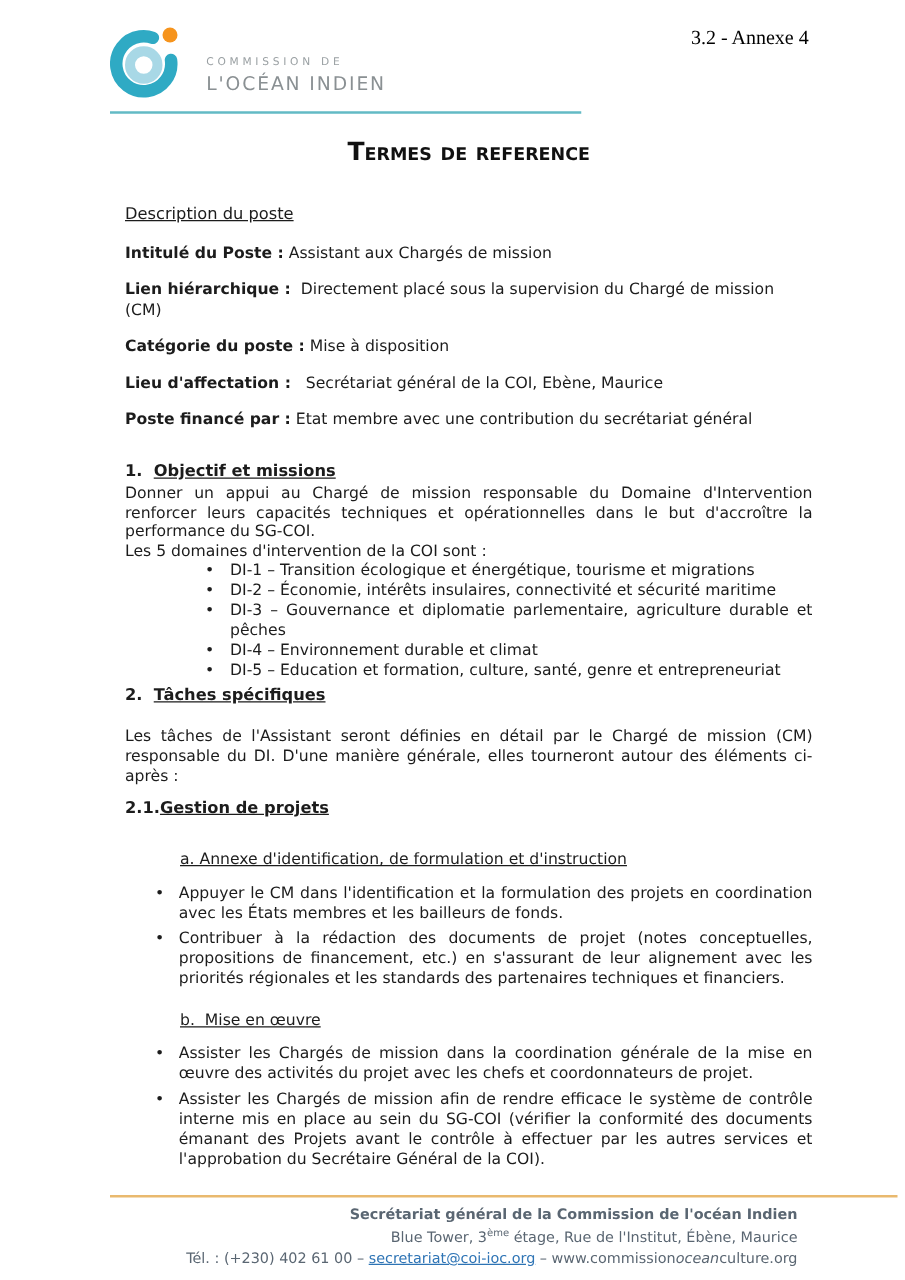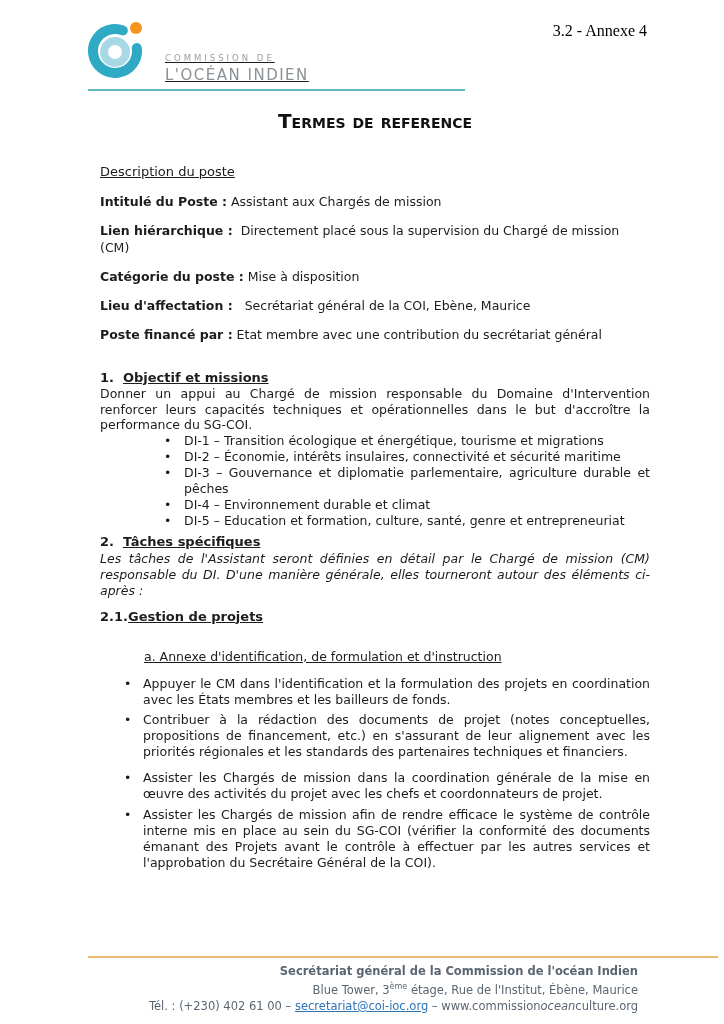--- a/index.html
+++ b/index.html
@@ -3,21 +3,21 @@
 <meta charset="utf-8">
 <style>
   html,body{margin:0;padding:0;}
   body{width:724px;height:1024px;background:#ffffff;overflow:hidden;
        font-family:"DejaVu Sans","Liberation Sans",sans-serif;color:#1c1c1c;}
   .page{position:relative;width:724px;height:1016px;background:#fff;}
 
   
   .annex{position:absolute;top:22px;right:77px;font-family:"Liberation Serif",serif;
          font-size:16px;color:#000;}
-  .logo{position:absolute;top:16px;left:88px;display:flex;align-items:flex-end;text-decoration:underline;}
+  .logo{position:absolute;top:16px;left:88px;display:flex;align-items:center;}
   .logo-text{margin-left:13px;margin-top:21px;}
   .logo-line1{font-size:8.5px;letter-spacing:3px;color:#9aa0a3;}
   .logo-line2{font-size:15px;letter-spacing:1.5px;color:#8a9093;margin-top:3px;}
   .header-rule{position:absolute;top:89px;left:88px;width:377px;height:2px;background:#63bac5;}
 
   
   .content{position:absolute;top:104px;left:100px;width:550px;}
   .doc-title{margin:5px 0 0 0;text-align:center;font-size:20px;font-weight:bold;
              font-variant:small-caps;color:#111;}
   .desc-heading{margin-top:31px;font-size:13px;font-weight:normal;text-decoration:underline;}
@@ -35,21 +35,21 @@
   .bullet-list{margin:0;}
   .bullet{display:flex;font-size:12.5px;line-height:16px;}
   .bullet .dot{flex:none;}
   .bullet .bullet-text{flex:1;text-align:justify;}
   .di-list{padding-left:64px;}
   .di-list .dot{width:20px;}
   .task-list{padding-left:24px;}
   .task-list .dot{width:19px;}
 
   .sec2-head{margin-top:4px;}
-  .s2-intro{margin-top:1px;line-height:16px;font-style:italic;}
+  .s2-intro{margin-top:16px;line-height:16px;}
   .sub-head{margin-top:9px;font-size:13px;font-weight:bold;line-height:17px;}
   .sub-head .sub-title{text-decoration:underline;}
   .part-head{margin-left:44px;font-size:12.5px;line-height:16px;
              text-decoration:underline;white-space:pre-wrap;}
   .part-a-head{margin-top:24px;}
   .bullets-a{margin-top:11px;}
   .bullets-b{margin-top:10px;}
   .gap4{margin-top:4px;}
   .gap5{margin-top:5px;}
   .part-b-head{margin-top:18px;}
@@ -108,20 +108,21 @@
       </div>
       <div class="field">
         <span class="field-label">Poste financé par :</span><span class="field-value"> Etat membre avec une contribution du secrétariat général</span>
       </div>
     </div>
 
     <div class="sec-head">
       <span class="sec-num">1.</span><span class="sec-title">Objectif et missions</span>
     </div>
     <p class="para">Donner un appui au Chargé de mission responsable du Domaine d'Intervention renforcer leurs capacités techniques et opérationnelles dans le but d'accroître la performance du SG-COI.</p>
+    <p class="list-intro">Les 5 domaines d'intervention de la COI sont :</p>
 
     <div class="bullet-list di-list">
       <div class="bullet">
         <span class="dot">•</span>
         <span class="bullet-text">DI-1 – Transition écologique et énergétique, tourisme et migrations</span>
       </div>
       <div class="bullet">
         <span class="dot">•</span>
         <span class="bullet-text">DI-2 – Économie, intérêts insulaires, connectivité et sécurité maritime</span>
       </div>
@@ -154,20 +155,21 @@
       <div class="bullet">
         <span class="dot">•</span>
         <span class="bullet-text">Appuyer le CM dans l'identification et la formulation des projets en coordination avec les États membres et les bailleurs de fonds.</span>
       </div>
       <div class="bullet gap4">
         <span class="dot">•</span>
         <span class="bullet-text">Contribuer à la rédaction des documents de projet (notes conceptuelles, propositions de financement, etc.) en s'assurant de leur alignement avec les priorités régionales et les standards des partenaires techniques et financiers.</span>
       </div>
     </div>
 
+    <div class="part-head part-b-head">b.  Mise en œuvre</div>
 
     <div class="bullet-list task-list bullets-b">
       <div class="bullet">
         <span class="dot">•</span>
         <span class="bullet-text">Assister les Chargés de mission dans la coordination générale de la mise en œuvre des activités du projet avec les chefs et coordonnateurs de projet.</span>
       </div>
       <div class="bullet gap5">
         <span class="dot">•</span>
         <span class="bullet-text">Assister les Chargés de mission afin de rendre efficace le système de contrôle interne mis en place au sein du SG-COI (vérifier la conformité des documents émanant des Projets avant le contrôle à effectuer par les autres services et l'approbation du Secrétaire Général de la COI).</span>
       </div>

